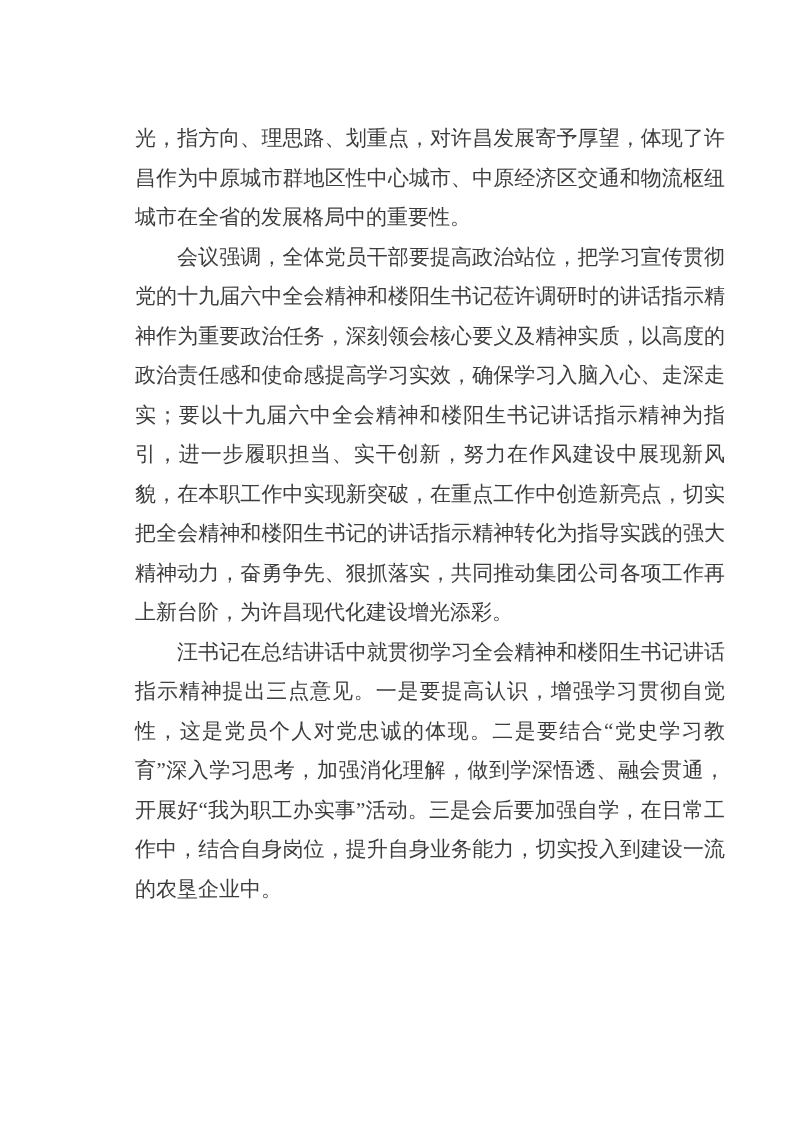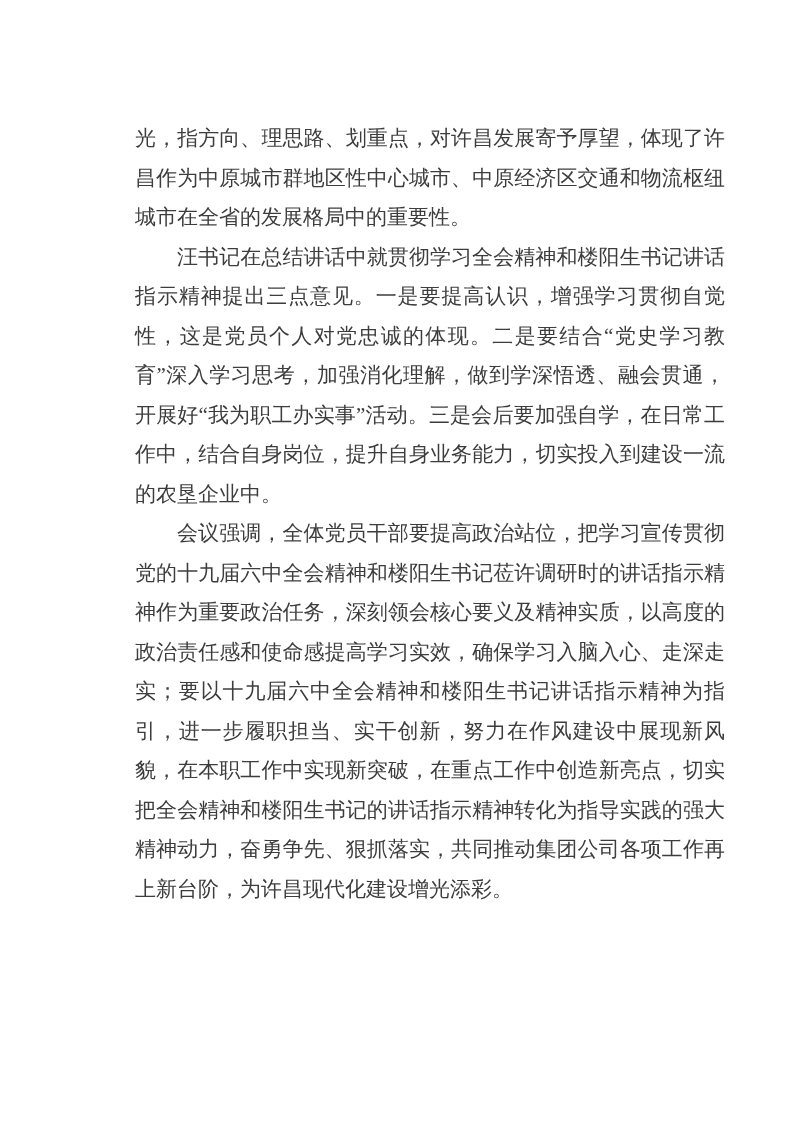--- a/index.html
+++ b/index.html
@@ -42,16 +42,16 @@
   .doc-text-block p.indent {
     text-indent: 2em;
   }
 </style>
 </head>
 <body>
 
 <div class="page">
   <div class="doc-text-block">
     <p>光，指方向、理思路、划重点，对许昌发展寄予厚望，体现了许昌作为中原城市群地区性中心城市、中原经济区交通和物流枢纽城市在全省的发展格局中的重要性。</p>
+    <p class="indent">会议强调，全体党员干部要提高政治站位，把学习宣传贯彻党的十九届六中全会精神和楼阳生书记莅许调研时的讲话指示精神作为重要政治任务，深刻领会核心要义及精神实质，以高度的政治责任感和使命感提高学习实效，确保学习入脑入心、走深走实；要以十九届六中全会精神和楼阳生书记讲话指示精神为指引，进一步履职担当、实干创新，努力在作风建设中展现新风貌，在本职工作中实现新突破，在重点工作中创造新亮点，切实把全会精神和楼阳生书记的讲话指示精神转化为指导实践的强大精神动力，奋勇争先、狠抓落实，共同推动集团公司各项工作再上新台阶，为许昌现代化建设增光添彩。</p>
     <p class="indent">汪书记在总结讲话中就贯彻学习全会精神和楼阳生书记讲话指示精神提出三点意见。一是要提高认识，增强学习贯彻自觉性，这是党员个人对党忠诚的体现。二是要结合“党史学习教育”深入学习思考，加强消化理解，做到学深悟透、融会贯通，开展好“我为职工办实事”活动。三是会后要加强自学，在日常工作中，结合自身岗位，提升自身业务能力，切实投入到建设一流的农垦企业中。</p>
-    <p class="indent">会议强调，全体党员干部要提高政治站位，把学习宣传贯彻党的十九届六中全会精神和楼阳生书记莅许调研时的讲话指示精神作为重要政治任务，深刻领会核心要义及精神实质，以高度的政治责任感和使命感提高学习实效，确保学习入脑入心、走深走实；要以十九届六中全会精神和楼阳生书记讲话指示精神为指引，进一步履职担当、实干创新，努力在作风建设中展现新风貌，在本职工作中实现新突破，在重点工作中创造新亮点，切实把全会精神和楼阳生书记的讲话指示精神转化为指导实践的强大精神动力，奋勇争先、狠抓落实，共同推动集团公司各项工作再上新台阶，为许昌现代化建设增光添彩。</p>
   </div>
 </div>
 
 </body></html>

